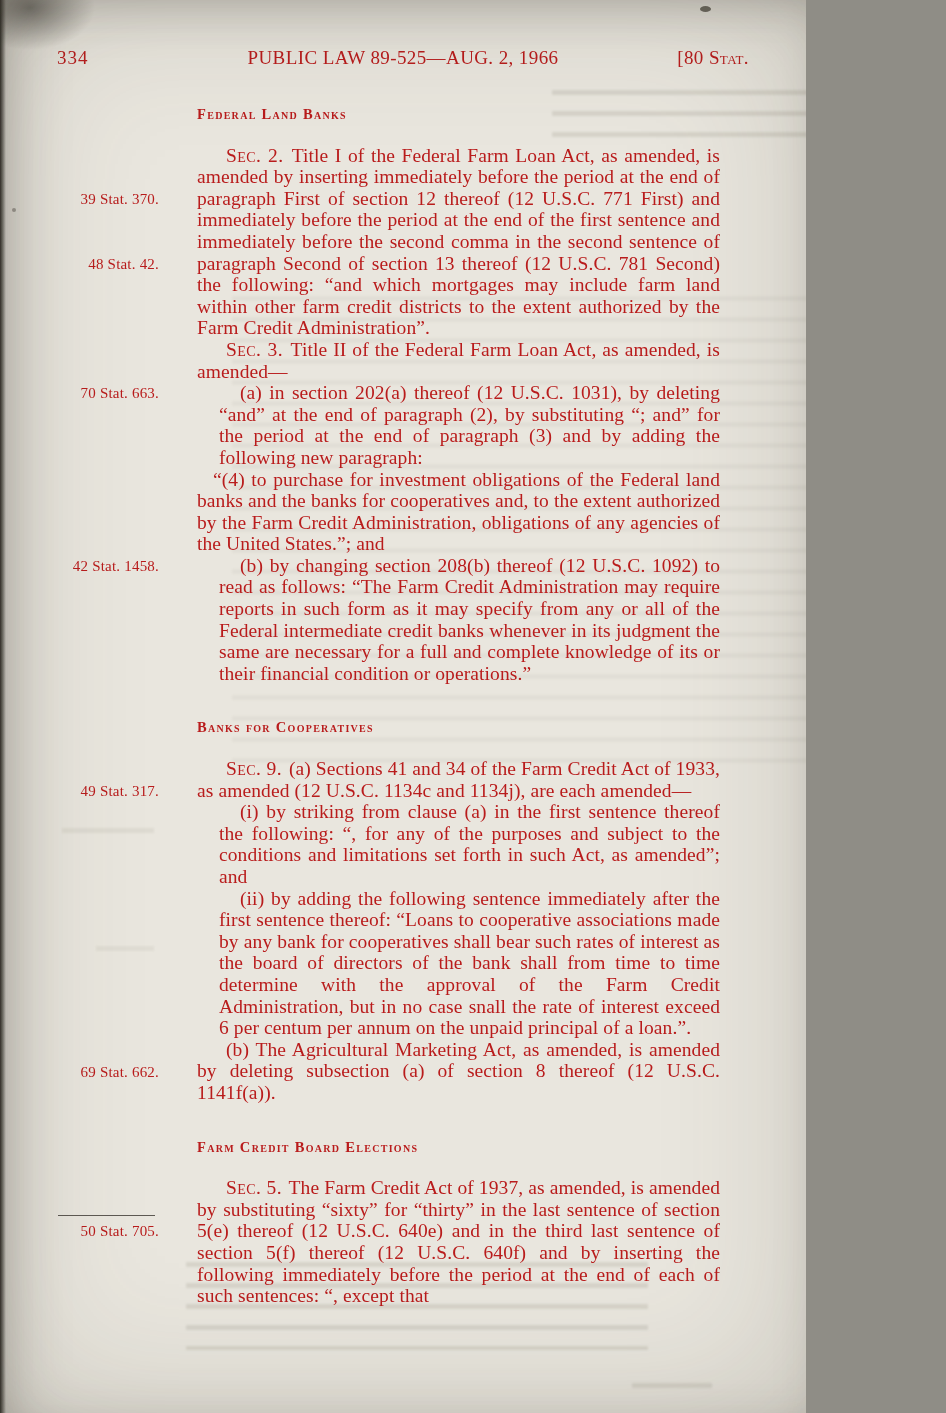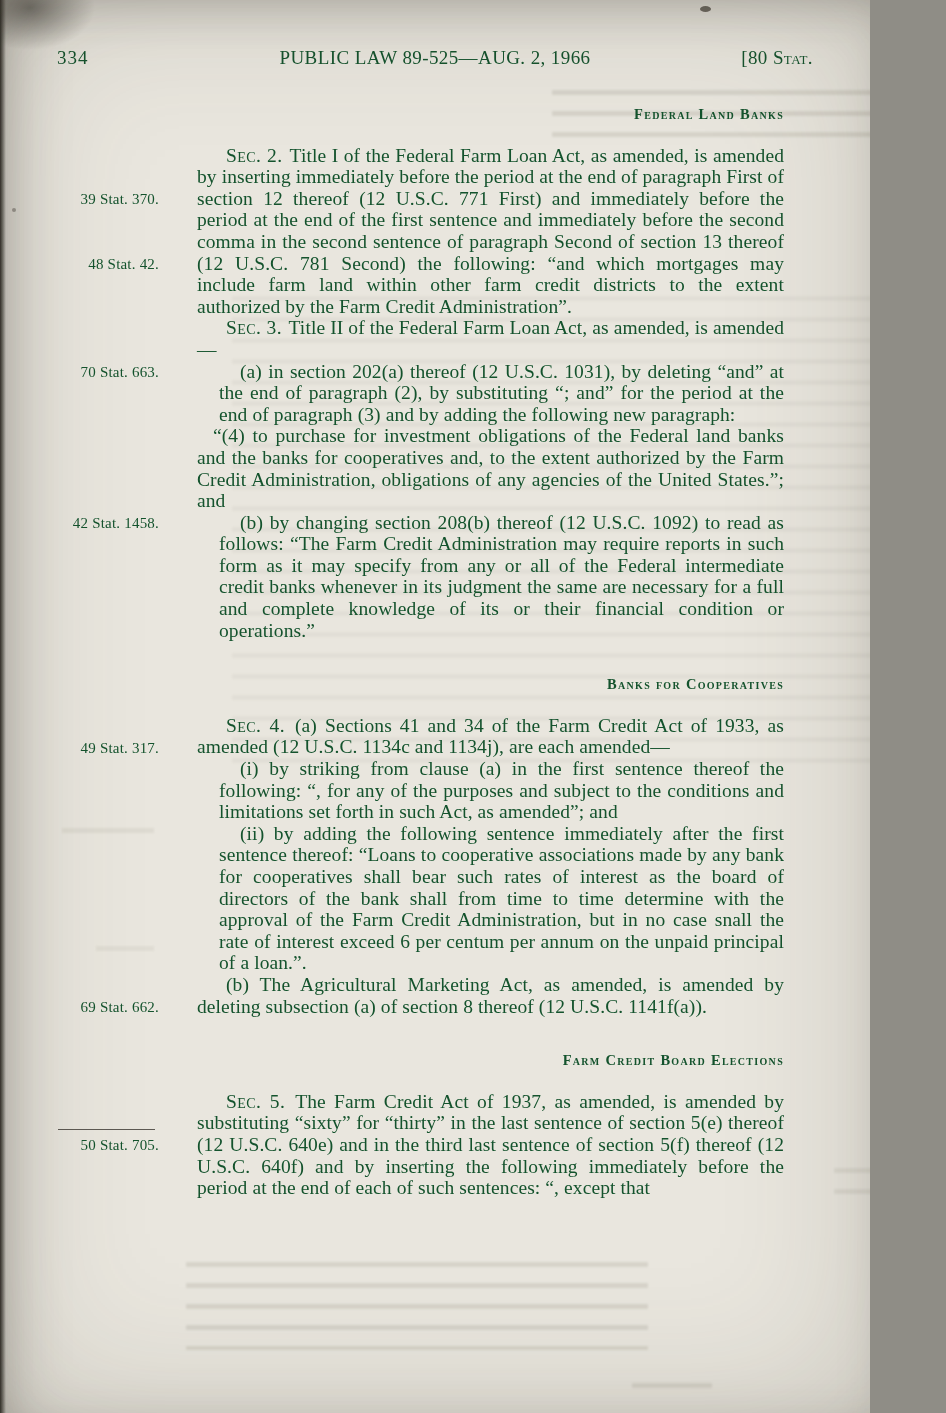--- a/index.html
+++ b/index.html
@@ -5,23 +5,23 @@
 <style>
   * { box-sizing: border-box; }
   html, body { margin: 0; padding: 0; }
   body {
     width: 946px; height: 1413px;
     background: #8f8d86;
     font-family: "Liberation Serif", "DejaVu Serif", serif;
   }
   .page {
     position: relative;
-    width: 870px; height: 1413px;
+    width: 806px; height: 1413px;
     background: #e9e6de;
-    color: #14532d;
+    color: #b91c1c;
     overflow: hidden;
   }
   
   .page::after {
     content: "";
     position: absolute; inset: 0;
     pointer-events: none;
     box-shadow: inset 0 0 150px rgba(72, 64, 50, 0.20),
                 inset 30px 0 70px -35px rgba(52, 48, 40, 0.40),
                 inset 0 25px 60px -30px rgba(52, 48, 40, 0.28);
@@ -63,21 +63,21 @@
 
   .text-block {
     position: relative; z-index: 1;
     margin: 0 86px 0 197px;
     font-size: 19.5px;
     line-height: 21.6px;
     letter-spacing: 0.1px;
   }
   .crosshead {
     margin: 33px 0 19px 0;
-    text-align: right;
+    text-align: left;
     font-size: 14.5px;
     font-weight: bold;
     font-variant: small-caps;
     letter-spacing: 1.3px;
   }
   .para-wrap { position: relative; }
   .para { margin: 0; text-align: justify; text-indent: 29px; }
   .para .sc { font-variant: small-caps; letter-spacing: 0.4px; margin-right: 2px; }
   .para.sub1 { margin-left: 22px; text-indent: 21px; }
   .para.sub2 { text-indent: 16px; }
@@ -158,21 +158,21 @@
       <p class="para sub1">
         <span>(b) by changing section 208(b) thereof (12 U.S.C. 1092) to read as follows: “The Farm Credit Administration may require reports in such form as it may specify from any or all of the Federal intermediate credit banks whenever in its judgment the same are necessary for a full and complete knowledge of its or their financial condition or operations.”</span>
       </p>
     </div>
 
     <h2 class="crosshead">Banks for Cooperatives</h2>
 
     <div class="para-wrap">
       <span class="margin-note" style="top:25px">49 Stat. 317.</span>
       <p class="para">
-        <span class="sc">Sec. 4.</span>
+        <span class="sc">Sec. 9.</span>
         <span>(a) Sections 41 and 34 of the Farm Credit Act of 1933, as amended (12 U.S.C. 1134c and 1134j), are each amended—</span>
       </p>
     </div>
 
     <div class="para-wrap">
       <p class="para sub1">
         <span>(i) by striking from clause (a) in the first sentence thereof the following: “, for any of the purposes and subject to the conditions and limitations set forth in such Act, as amended”; and</span>
       </p>
     </div>
 

